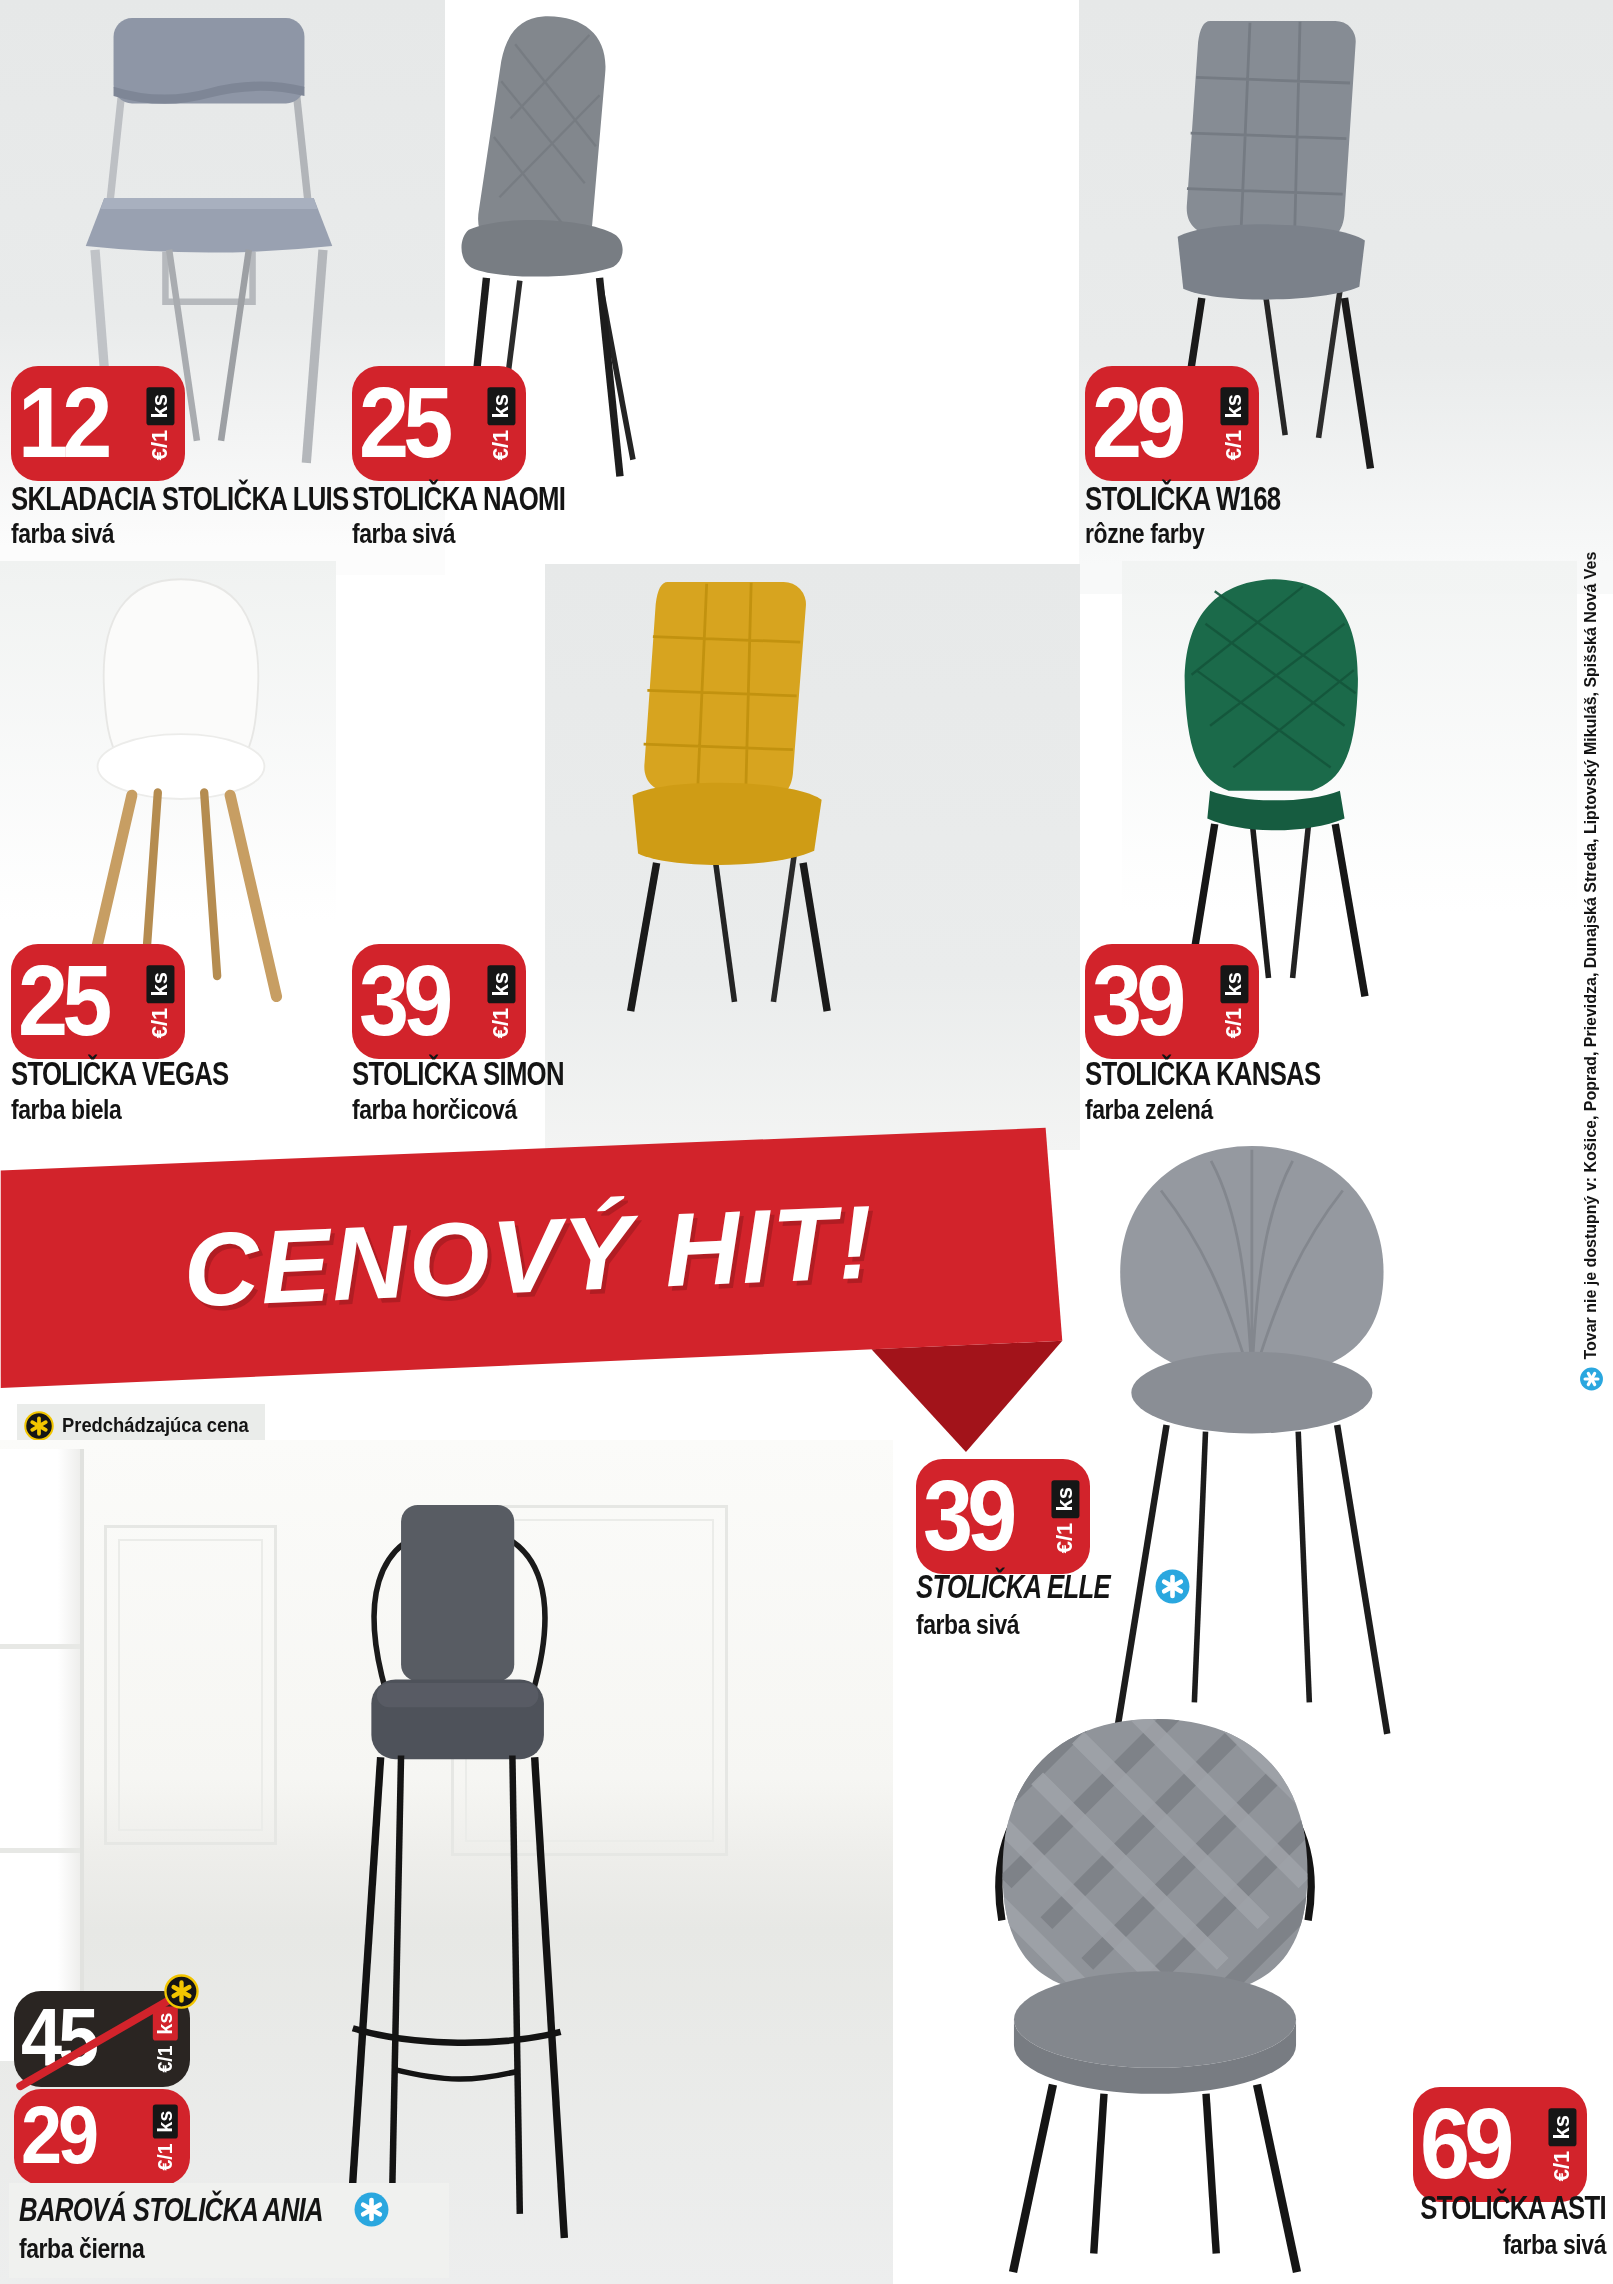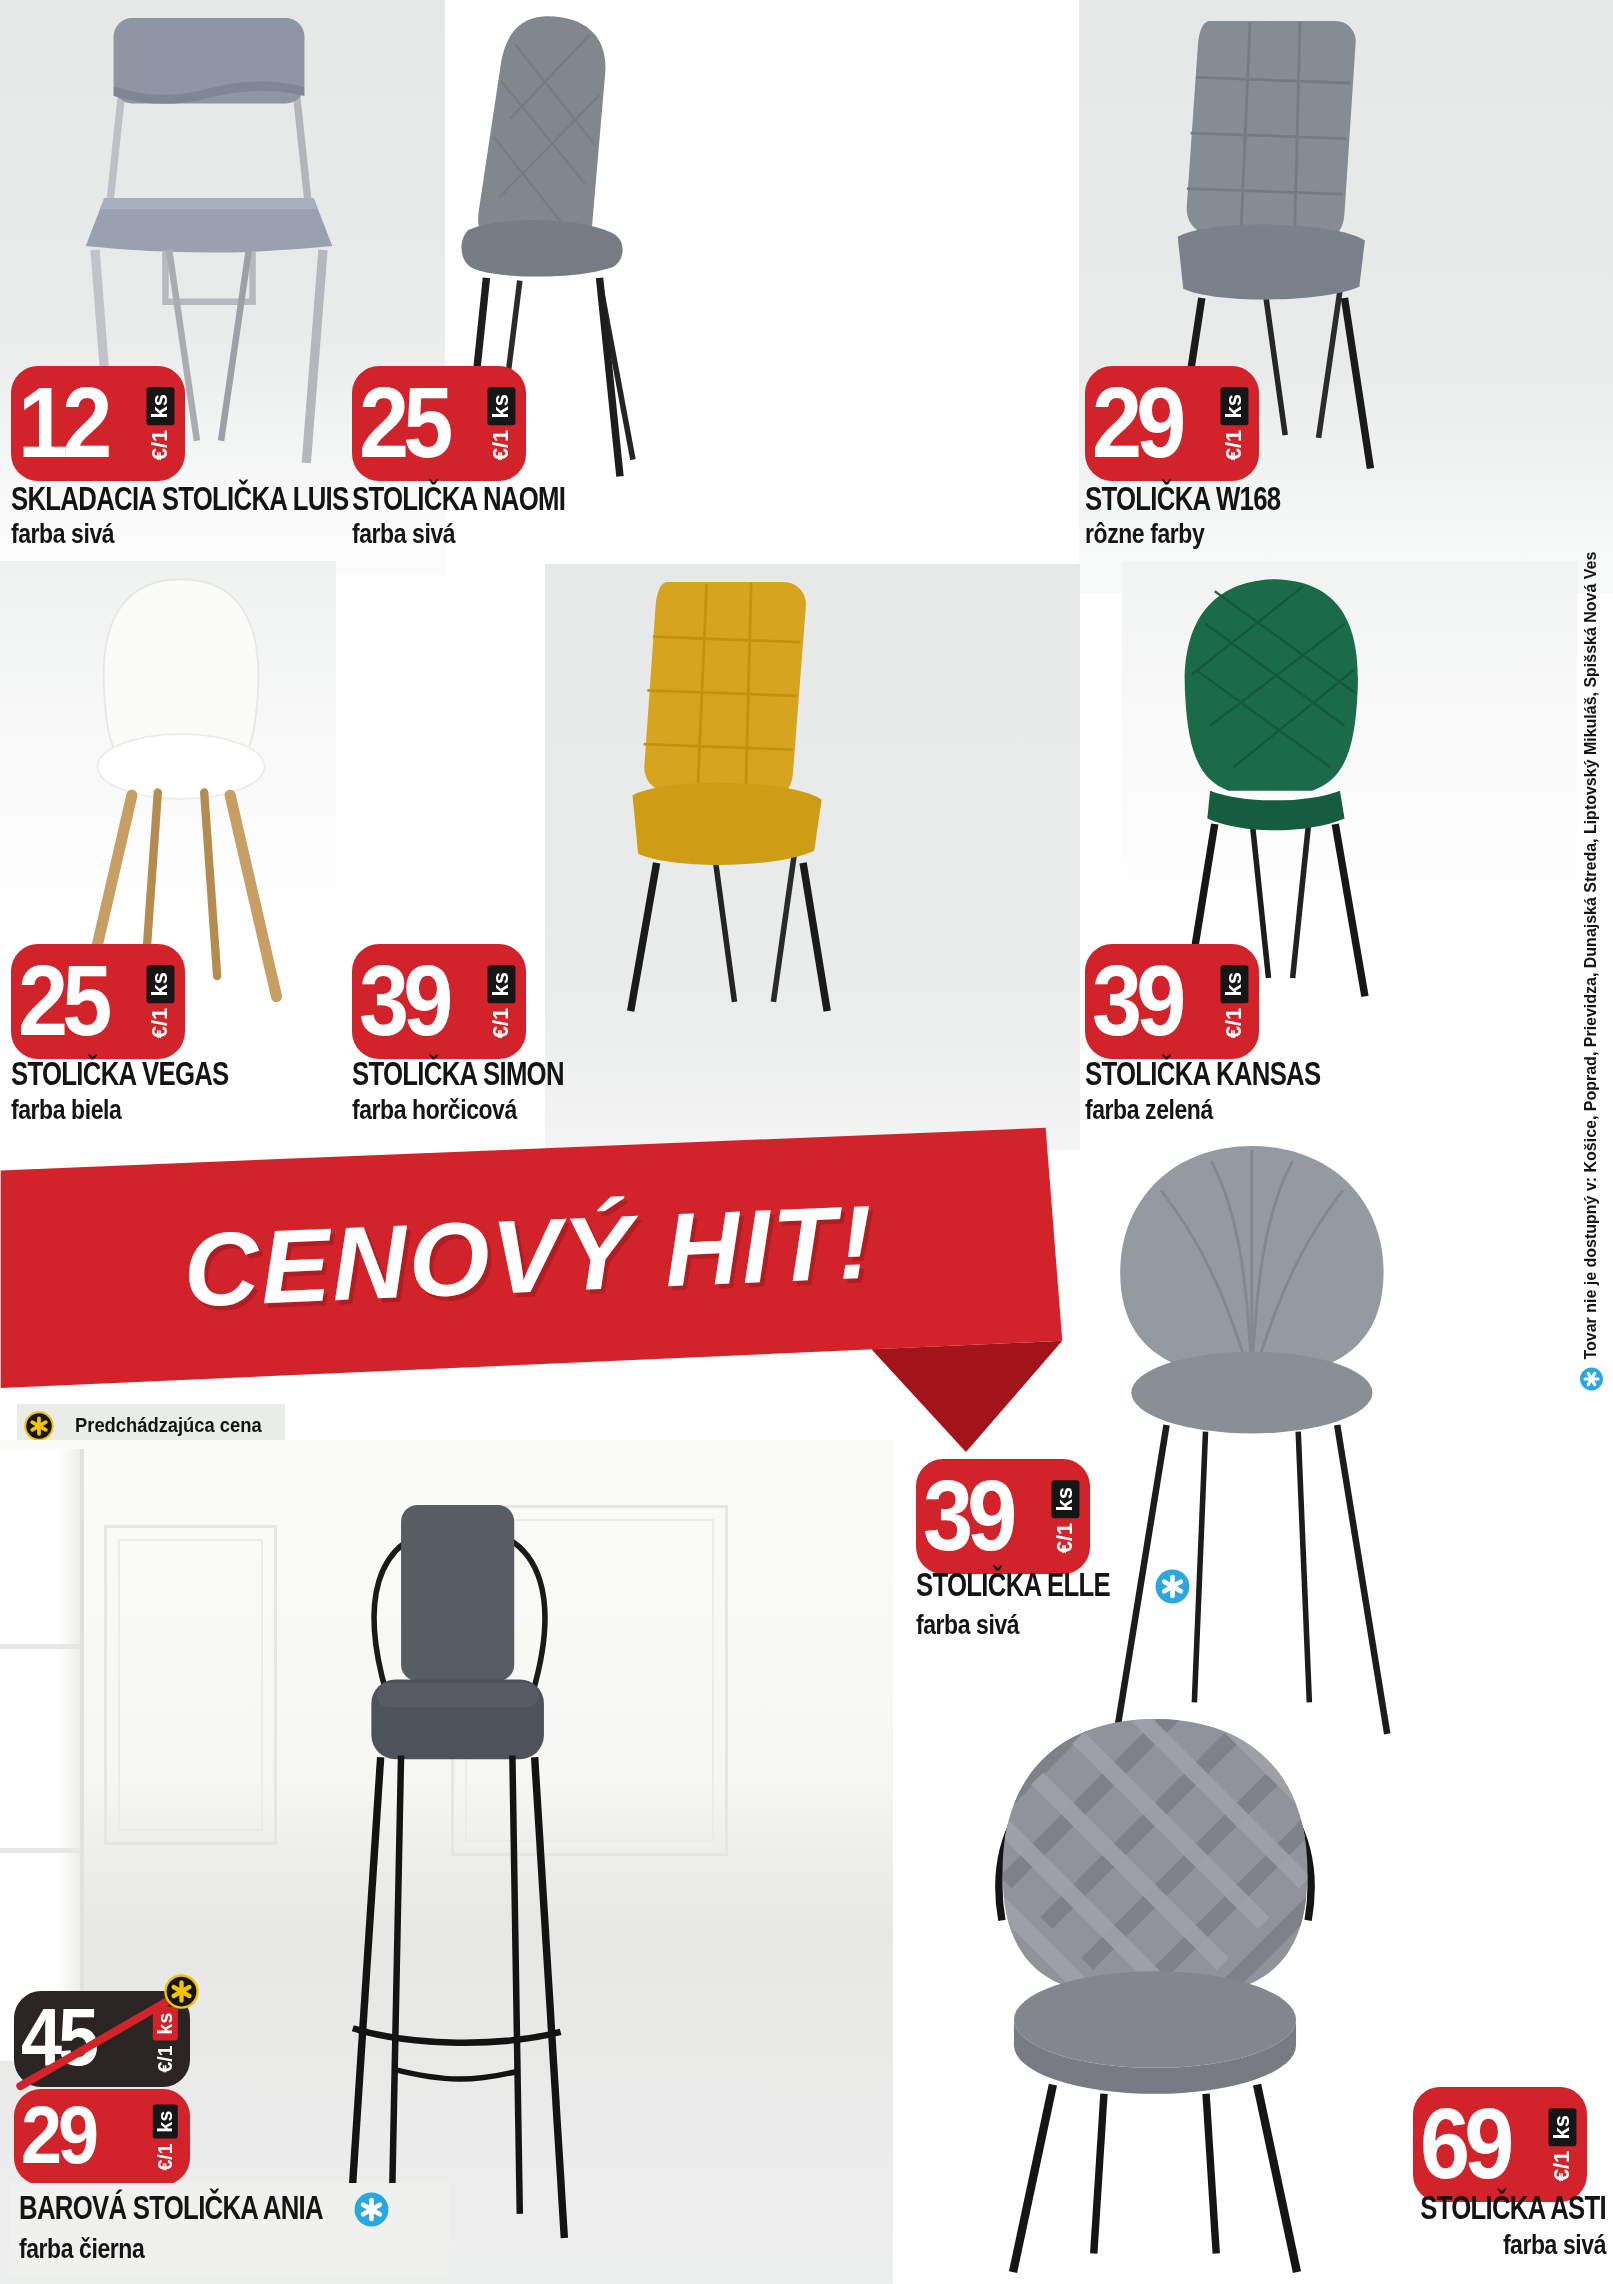--- a/index.html
+++ b/index.html
@@ -28,30 +28,30 @@
   .badge.black{background:var(--badge-black);text-align:right;}
   .badge.black .u-ks{background:var(--accent-red);}
   .badge.small{width:176px;height:96px;}
   .badge.small .price{font-size:82px;letter-spacing:-4.6px;}
   .badge.small .u-eur,.badge.small .u-ks{font-size:19.5px;}
   
   .pname{position:absolute;font-size:33px;font-weight:700;letter-spacing:-0.9px;white-space:nowrap;
          transform:scaleX(.78);transform-origin:left top;line-height:1.05;}
   .pvariant{position:absolute;font-size:28px;font-weight:700;letter-spacing:-0.5px;white-space:nowrap;
          transform:scaleX(.82);transform-origin:left top;line-height:1.05;}
-  .name-row{position:absolute;display:flex;align-items:flex-start;gap:24px;}
+  .name-row{position:absolute;display:flex;align-items:flex-end;gap:24px;font-style:italic;}
   .name-row .pname{position:static;}
   .right-align{text-align:right;transform-origin:right top !important;}
   
   .banner-wrap{left:0;top:1113px;width:1076px;height:352px;}
   .banner-text{position:absolute;left:28px;top:1197px;width:1002px;text-align:center;
     transform:rotate(-2.4deg);font-size:104px;font-weight:700;font-style:italic;color:#ffffff;
     letter-spacing:1.9px;white-space:nowrap;text-shadow:3.7px 4.6px 0 rgba(60,10,10,.22);}
   
-  .prevnote{left:16.7px;top:1404px;width:268px;height:43px;background:#eaecea;display:flex;align-items:center;gap:21px;padding-left:7.4px;box-sizing:border-box;}
+  .prevnote{left:16.7px;top:1404px;width:248px;height:43px;background:#eaecea;display:flex;align-items:center;gap:8px;padding-left:7.4px;box-sizing:border-box;}
   .prevnote span{font-size:20.4px;font-weight:700;transform:scaleX(.9);transform-origin:left center;white-space:nowrap;}
   
   .avail{left:1569px;top:536px;width:43px;height:858px;}
   .avail-in{position:absolute;left:50%;top:50%;width:853px;height:32px;
     transform:translate(-50%,-50%) rotate(-90deg);display:flex;align-items:center;gap:7.4px;white-space:nowrap;}
   .avail-in span{font-size:17px;font-weight:700;transform:scaleX(.94);transform-origin:left center;}
   
   .room{left:0;top:1440px;width:893px;height:845px;
     background:linear-gradient(180deg,#fbfbf9 0%,#f6f6f3 40%,#ededea 50%,#e7e8e5 58%,#edeeee 100%);}
   .window{position:absolute;left:0;top:9.3px;width:80px;height:612px;

